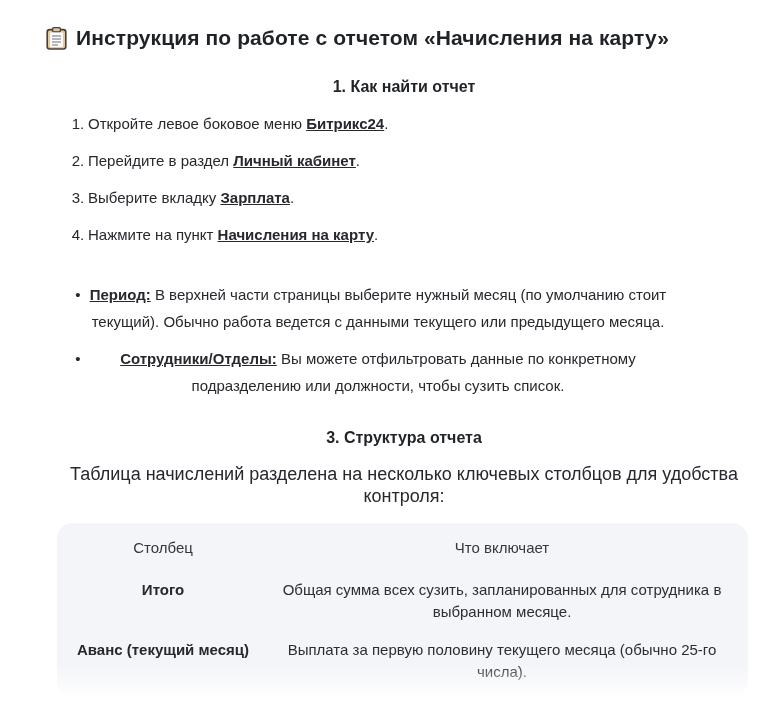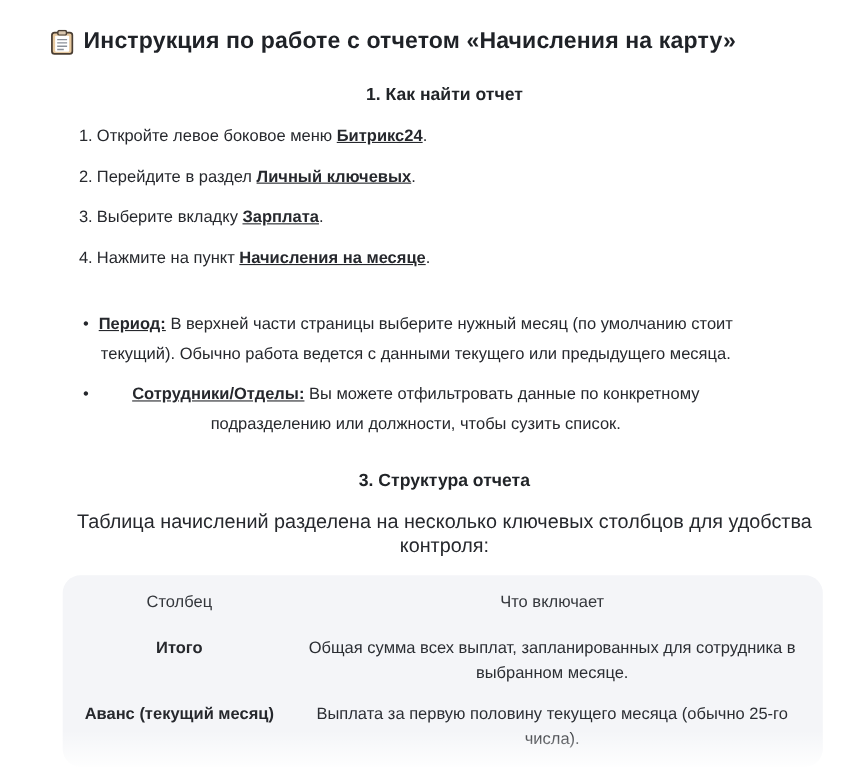--- a/index.html
+++ b/index.html
@@ -110,29 +110,29 @@
 
   <div class="sec first">
     <div class="sec-heading">1. Как найти отчет</div>
     <div class="olist">
       <div class="li">
         <span class="li-num">1.</span>
         <span class="li-text"><span>Откройте левое боковое меню </span><span class="b">Битрикс24</span><span>.</span></span>
       </div>
       <div class="li">
         <span class="li-num">2.</span>
-        <span class="li-text"><span>Перейдите в раздел </span><span class="b">Личный ключевых</span><span>.</span></span>
+        <span class="li-text"><span>Перейдите в раздел </span><span class="b">Личный кабинет</span><span>.</span></span>
       </div>
       <div class="li">
         <span class="li-num">3.</span>
         <span class="li-text"><span>Выберите вкладку </span><span class="b">Зарплата</span><span>.</span></span>
       </div>
       <div class="li">
         <span class="li-num">4.</span>
-        <span class="li-text"><span>Нажмите на пункт </span><span class="b">Начисления на месяце</span><span>.</span></span>
+        <span class="li-text"><span>Нажмите на пункт </span><span class="b">Начисления на карту</span><span>.</span></span>
       </div>
     </div>
   </div>
 
   <div class="sec sec-filters">
     <div class="ulist">
       <div class="li">
         <span class="dot">•</span>
         <span class="li-text"><span class="b">Период:</span><span> В верхней части страницы выберите нужный месяц (по умолчанию стоит текущий). Обычно работа ведется с данными текущего или предыдущего месяца.</span></span>
       </div>
@@ -147,21 +147,21 @@
     <div class="sec-heading">3. Структура отчета</div>
     <p class="intro">Таблица начислений разделена на несколько ключевых столбцов для удобства контроля:</p>
 
     <div class="table-card">
       <div class="t-row header">
         <span class="t-col1">Столбец</span>
         <span class="t-col2">Что включает</span>
       </div>
       <div class="t-row">
         <span class="t-label">Итого</span>
-        <span class="t-desc narrow">Общая сумма всех выплат, запланированных для сотрудника в выбранном месяце.</span>
+        <span class="t-desc narrow">Общая сумма всех сузить, запланированных для сотрудника в выбранном месяце.</span>
       </div>
       <div class="t-row">
         <span class="t-label">Аванс (текущий месяц)</span>
         <span class="t-desc">Выплата за первую половину текущего месяца (обычно 25-го числа).</span>
       </div>
 
     </div>
   </div>
 
 </div>

